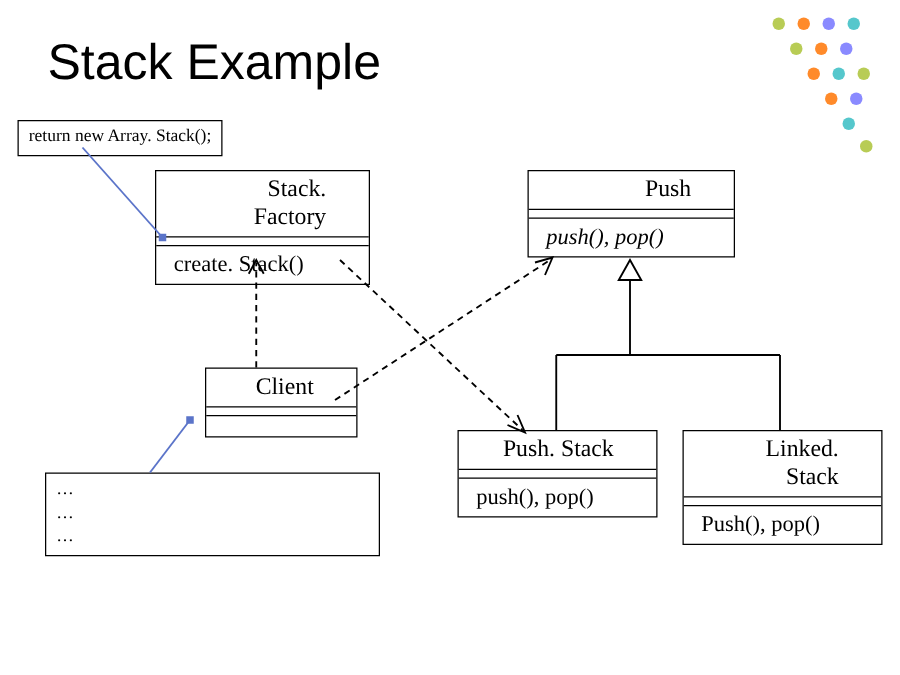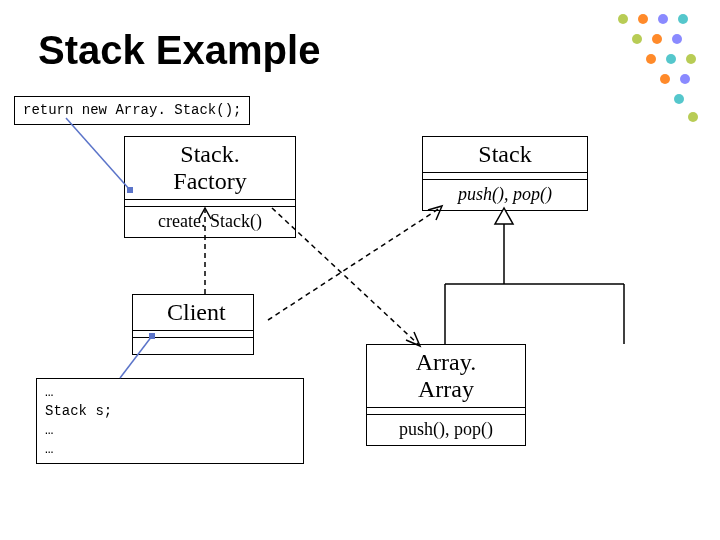--- a/index.html
+++ b/index.html
@@ -1,24 +1,24 @@
 <!DOCTYPE html>
 <html><head>
 <meta charset="utf-8">
 <style>
   html,body{margin:0;padding:0;width:720px;height:540px;font-family:Arial,Helvetica,sans-serif;background:#fff;overflow:hidden}
   .slide{position:relative;width:720px;height:540px}
-  .title{position:absolute;left:38px;top:28px;font-size:40px;font-weight:bold;color:#000}
+  .title{position:absolute;left:38px;top:28px;font-size:40px;font-weight:normal;color:#000}
   .dots{position:absolute;right:12px;top:8px;width:130px;height:120px}
   .dots .d{position:absolute;width:10px;height:10px;border-radius:50%}
-  .note{position:absolute;border:1px solid #000;background:#fff;font-family:Liberation Mono, monospace;font-size:14px;padding:4px 8px;line-height:1.35}
+  .note{position:absolute;border:1px solid #000;background:#fff;font-family:Liberation Serif, serif;font-size:14px;padding:4px 8px;line-height:1.35}
   .cls{position:absolute;border:1.5px solid #000;background:#fff;font-family:"Times New Roman",serif}
-  .cls .name{padding:4px 34px;text-align:center;font-size:24px;border-bottom:1.5px solid #000}
+  .cls .name{padding:4px 34px;text-align:right;font-size:19px;border-bottom:1.5px solid #000}
   .cls .mid{height:6px;border-bottom:1.5px solid #000}
-  .cls .ops{padding:4px 14px;text-align:center;font-size:18px;min-height:22px}
+  .cls .ops{padding:4px 14px;text-align:left;font-size:18px;min-height:22px}
   svg.lines{position:absolute;left:0;top:0;width:720px;height:540px;pointer-events:none}
 </style>
 </head>
 <body>
 
 <div class="slide">
 
   <div class="dots">
     <span class="d" style="background:#b8cc55;left:40px;top:6px"></span>
     <span class="d" style="background:#ff8a2a;left:60px;top:6px"></span>
@@ -40,41 +40,45 @@
 
   <div class="note" style="left:14px;top:96px">return new Array. Stack();</div>
 
   <div class="cls" style="left:124px;top:136px;width:170px">
     <div class="name">Stack. Factory</div>
     <div class="mid"></div>
     <div class="ops">create. Stack()</div>
   </div>
 
   <div class="cls" style="left:422px;top:136px;width:164px">
-    <div class="name">Stack</div>
+    <div class="name">Push</div>
     <div class="mid"></div>
     <div class="ops" style="font-style:italic">push(), pop()</div>
   </div>
 
-  <div class="cls" style="left:132px;top:294px;width:120px">
+  <div class="cls" style="left:164px;top:294px;width:120px">
     <div class="name">Client</div>
     <div class="mid"></div>
     <div class="ops" style="min-height:8px"></div>
   </div>
 
   <div class="cls" style="left:366px;top:344px;width:158px">
-    <div class="name">Array. Array</div>
+    <div class="name">Push. Stack</div>
     <div class="mid"></div>
     <div class="ops">push(), pop()</div>
   </div>
 
+  <div class="cls" style="left:546px;top:344px;width:158px">
+    <div class="name">Linked. Stack</div>
+    <div class="mid"></div>
+    <div class="ops">Push(), pop()</div>
+  </div>
 
   <div class="note" style="left:36px;top:378px;width:250px">
     <div>…</div>
-    <div>Stack s;</div>
     <div>…</div>
     <div>…</div>
   </div>
 
   <svg class="lines">
 
     <line x1="66" y1="118" x2="130" y2="190" stroke="#5b74c9" stroke-width="1.5"></line>
     <rect x="127" y="187" width="6" height="6" fill="#5b74c9"></rect>
 
     <line x1="120" y1="378" x2="152" y2="336" stroke="#5b74c9" stroke-width="1.5"></line>

